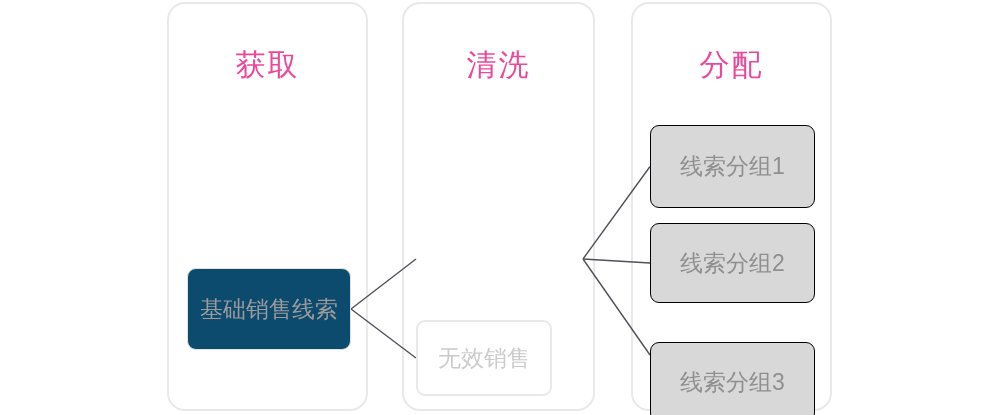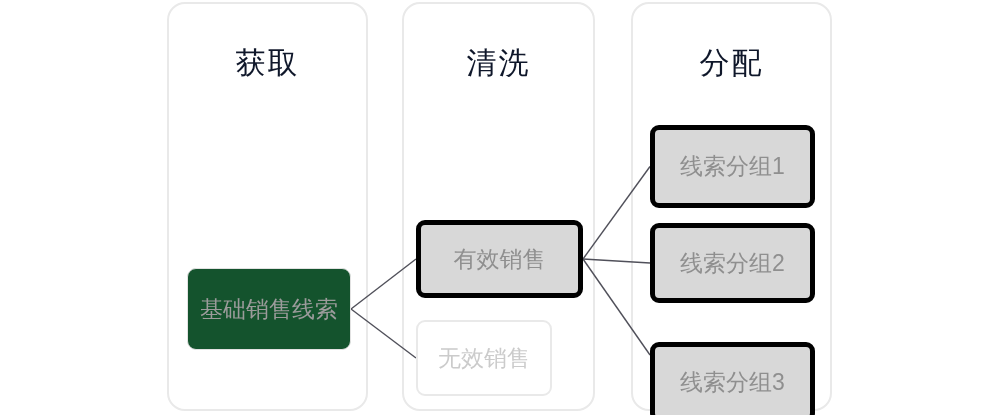--- a/index.html
+++ b/index.html
@@ -29,40 +29,39 @@
   .card-3 { left: 631px; width: 201px; }
   .card-title {
     position: absolute;
     top: 43px;
     left: 0;
     width: 100%;
     text-align: center;
     font-size: 30px;
     line-height: 36px;
     letter-spacing: 2px;
-    color: #0f172a;
-    font-family: Liberation Mono, monospace;
+    color: #ec4899;
   }
   .node {
     position: absolute;
     display: flex;
     align-items: center;
     justify-content: center;
     border-radius: 9px;
     box-sizing: border-box;
     font-size: 23px;
     z-index: 10;
   }
   .node-filled {
     background: #d8d8d8;
-    border: 5px solid #000000;
+    border: 1px solid #000000;
     color: #8f8f8f;
   }
   .node-light {
-    background: #14532d;
+    background: #0c4a6e;
     border: 1px solid #e2e2e2;
     color: #9b9b9b;
   }
   .node-outline {
     background: #ffffff;
     border: 2px solid #e9e9e9;
     color: #cbcbcb;
   }
   #node-base    { left: 187px; top: 268px; width: 164px; height: 82px; }
   #node-valid   { left: 416px; top: 220px; width: 167px; height: 78px; }
@@ -100,23 +99,20 @@
       <line x1="351" y1="309" x2="416" y2="358" stroke="#50505a" stroke-width="1.4"></line>
       <line x1="583" y1="259" x2="650" y2="166.5" stroke="#50505a" stroke-width="1.4"></line>
       <line x1="583" y1="259" x2="650" y2="263" stroke="#50505a" stroke-width="1.4"></line>
       <line x1="583" y1="259" x2="650" y2="355" stroke="#50505a" stroke-width="1.4"></line>
     </svg>
 
   <div class="node node-light" id="node-base">
     <span>基础销售线索</span>
   </div>
 
-  <div class="node node-filled" id="node-valid">
-    <span>有效销售</span>
-  </div>
 
   <div class="node node-outline" id="node-invalid">
     <span>无效销售</span>
   </div>
 
   <div class="node node-filled" id="node-group1">
     <span>线索分组1</span>
   </div>
 
   <div class="node node-filled" id="node-group2">

